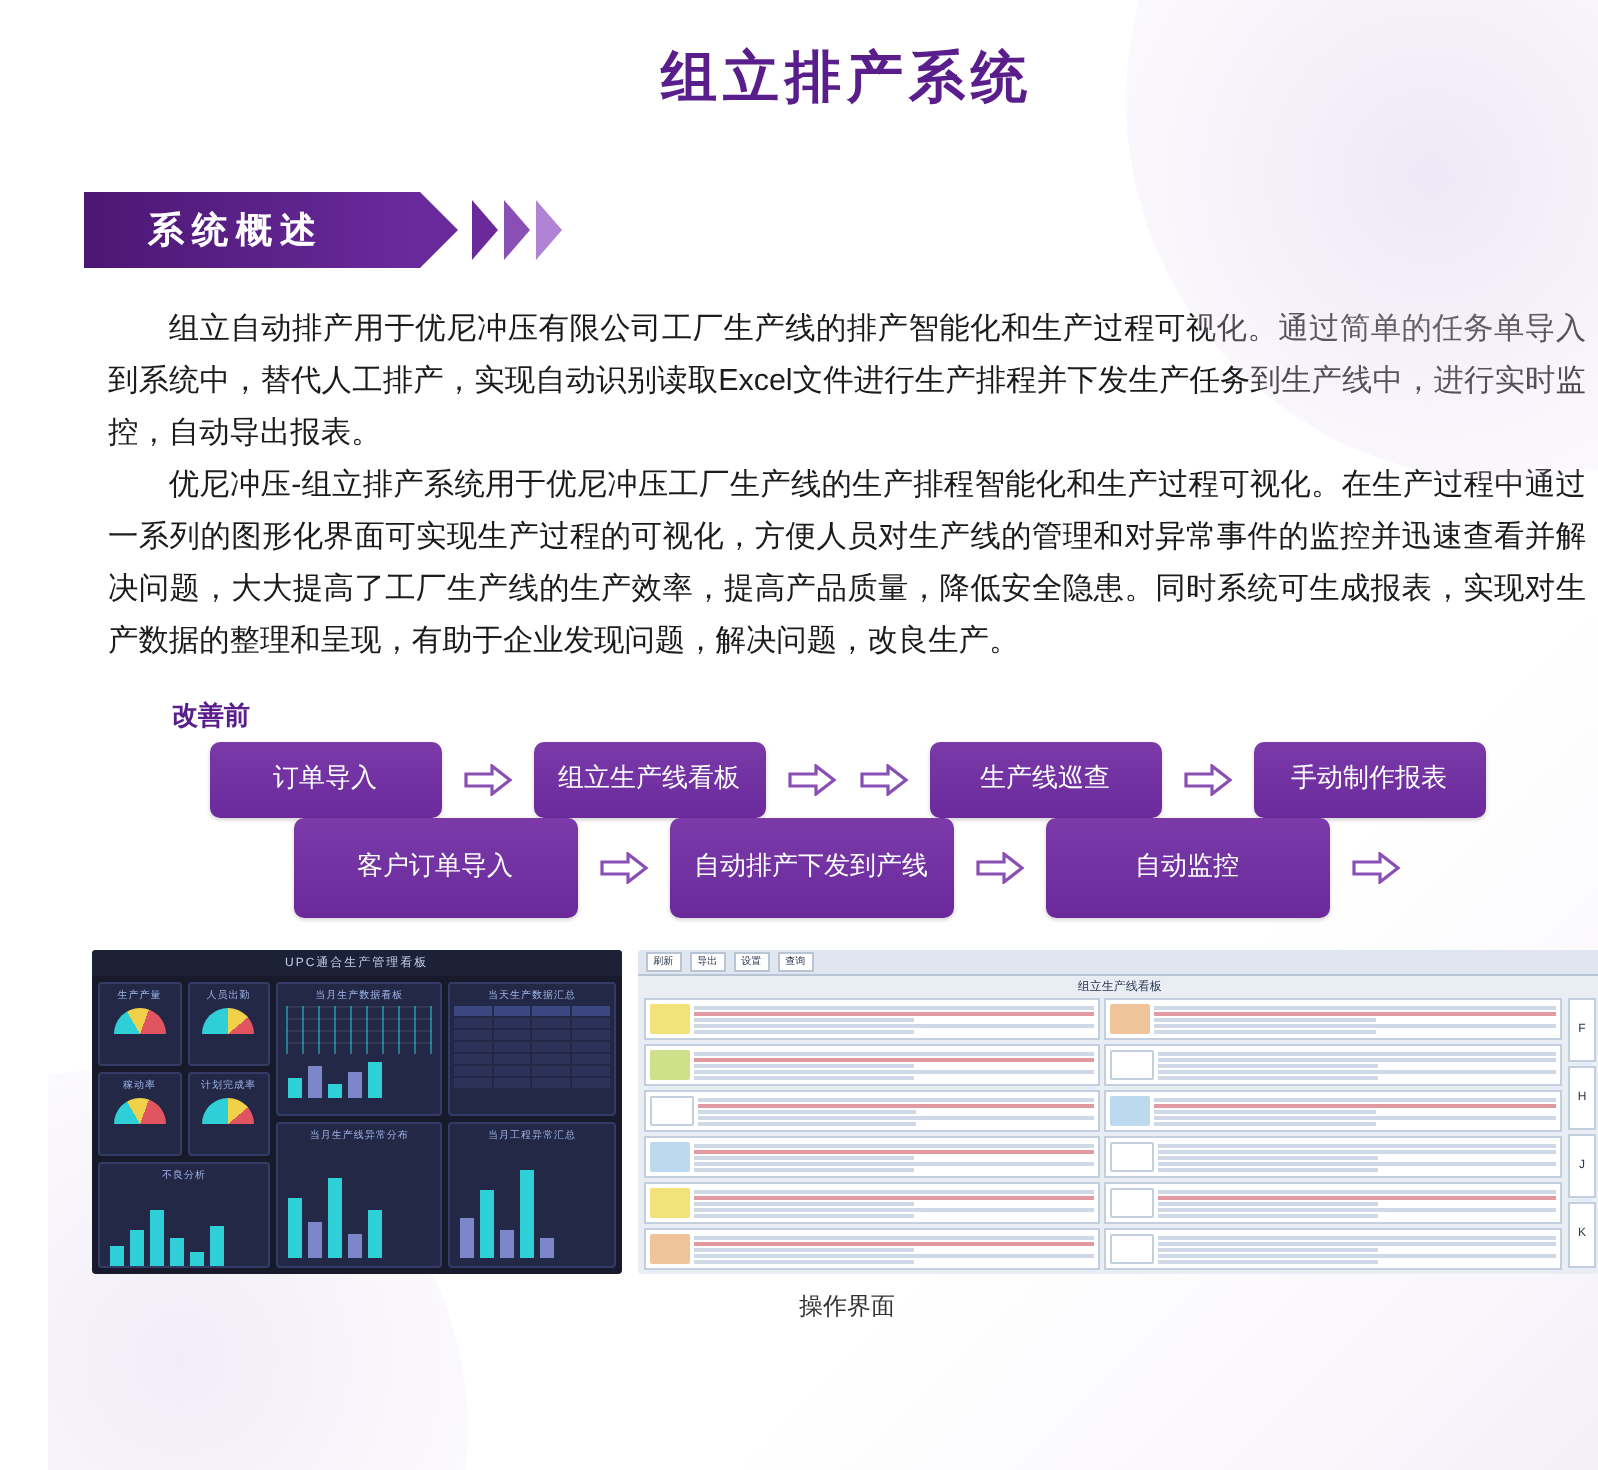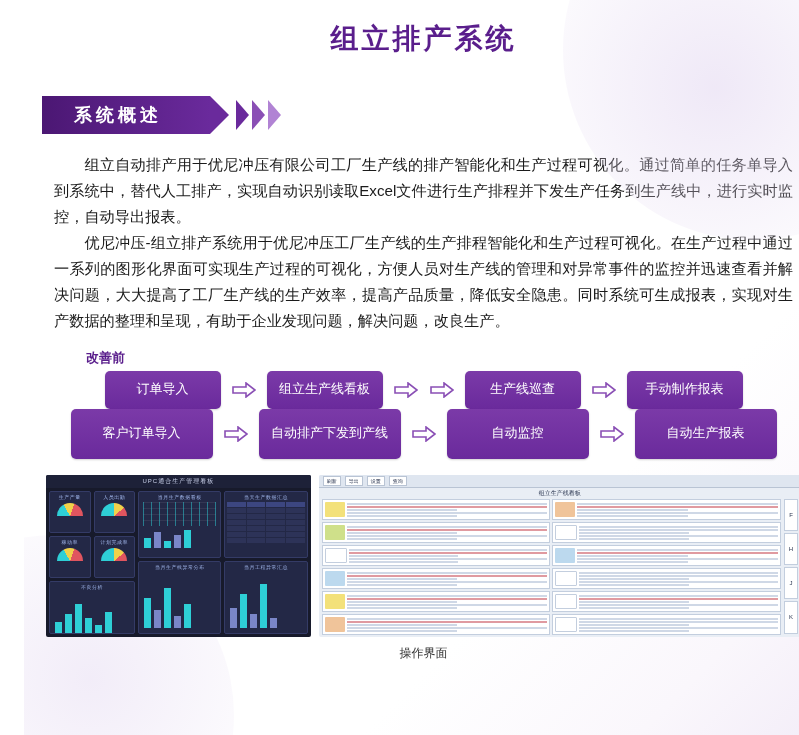--- a/index.html
+++ b/index.html
@@ -400,21 +400,20 @@
       <svg width="24" height="16" viewBox="0 0 24 16">
           <path d="M1 5 h13 V1 l9 7 -9 7 v-4 H1 z" fill="none" stroke="#8a4fb5" stroke-width="1.6"></path>
         </svg>
     </div>
     <div class="flow-box">自动监控</div>
     <div class="arrow">
       <svg width="24" height="16" viewBox="0 0 24 16">
           <path d="M1 5 h13 V1 l9 7 -9 7 v-4 H1 z" fill="none" stroke="#8a4fb5" stroke-width="1.6"></path>
         </svg>
     </div>
-    <div class="flow-box">自动生产报表</div>
   </div>
 
   <div class="screens">
 
     <div class="screen left">
       <div class="dash-top">UPC通合生产管理看板</div>
       <div class="dash-grid">
 
         <div class="dash-col c1">
           <div class="half-row">

